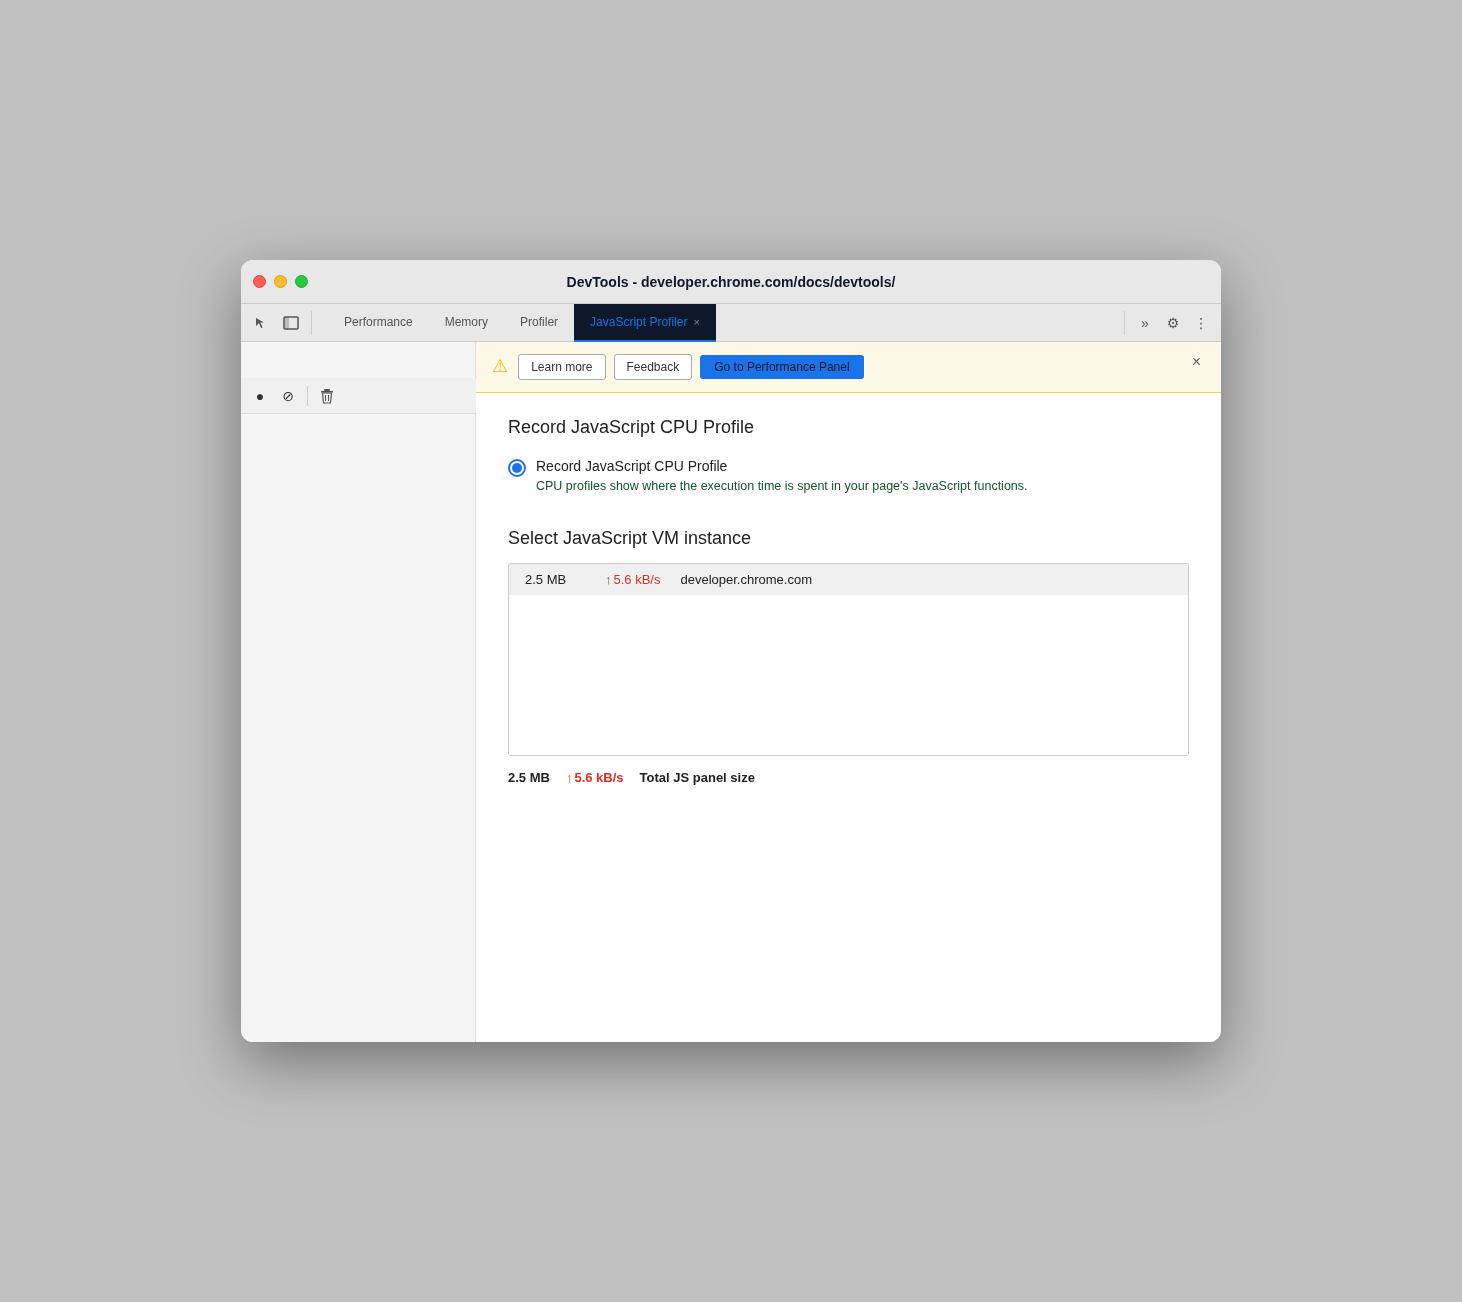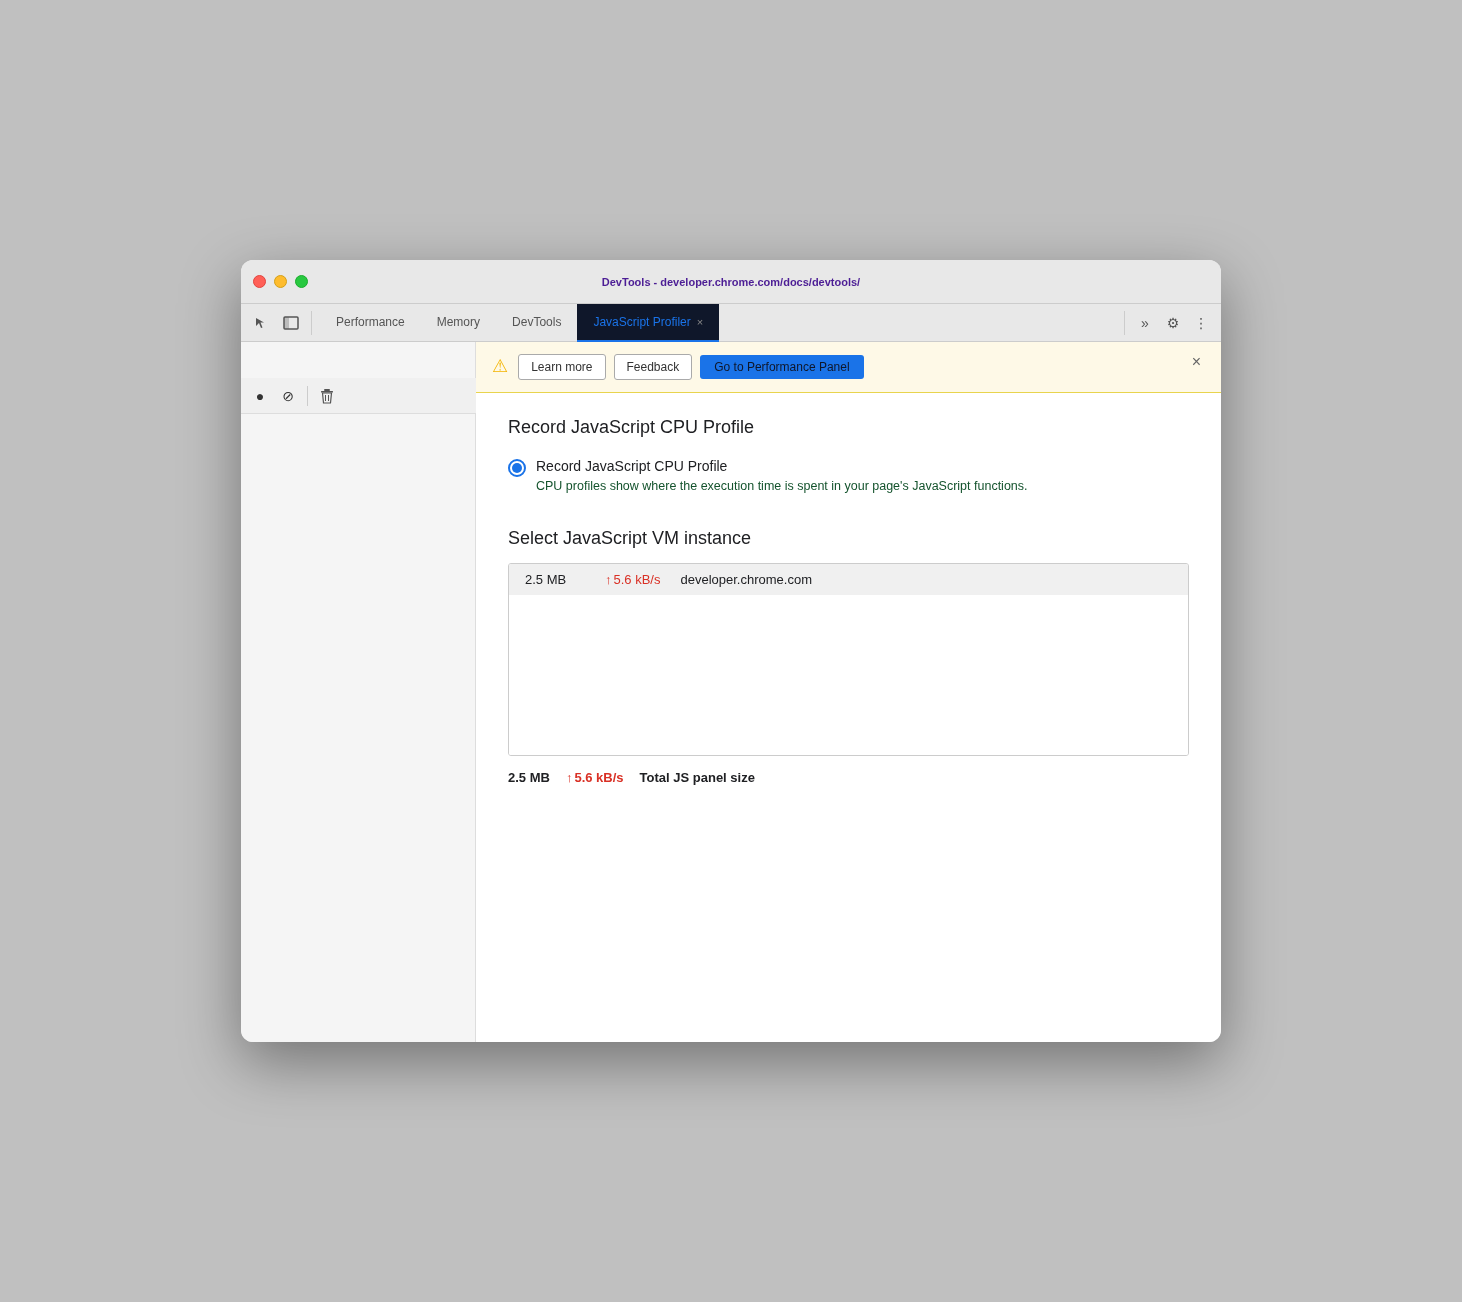--- a/index.html
+++ b/index.html
@@ -29,23 +29,23 @@
       align-items: center;
       padding: 0 12px;
       border-bottom: 1px solid #ccc;
       position: relative;
     }
 
     .title-bar-title {
       position: absolute;
       left: 50%;
       transform: translateX(-50%);
-      font-size: 11px;
+      font-size: 14px;
       font-weight: 600;
-      color: #4c1d95;
+      color: #0f172a;
     }
 
     .traffic-lights {
       display: flex;
       gap: 8px;
     }
 
     .traffic-light {
       width: 13px;
       height: 13px;
@@ -56,21 +56,21 @@
     .traffic-light.maximize { background: #28c840; border: 1px solid #1aad2c; }
 
     
     .tab-bar {
       background: #e8e8e8;
       height: 38px;
       display: flex;
       align-items: center;
       padding: 0 8px;
       border-bottom: 1px solid #ccc;
-      gap: 0;
+      gap: 8px;
     }
 
     .tab-bar-icons {
       display: flex;
       align-items: center;
       gap: 6px;
       margin-right: 8px;
       padding-right: 8px;
       border-right: 1px solid #ccc;
     }
@@ -439,21 +439,21 @@
     </div>
 
     <div class="tabs">
       <div class="tab">
         <span>Performance</span>
       </div>
       <div class="tab">
         <span>Memory</span>
       </div>
       <div class="tab">
-        <span>DevTools</span>
+        <span>Profiler</span>
       </div>
       <div class="tab active">
         <span>JavaScript Profiler</span>
         <span class="tab-close">×</span>
       </div>
     </div>
 
     <div class="tab-bar-right">
       <div class="icon-btn">»</div>
       <div class="icon-btn">⚙</div>

